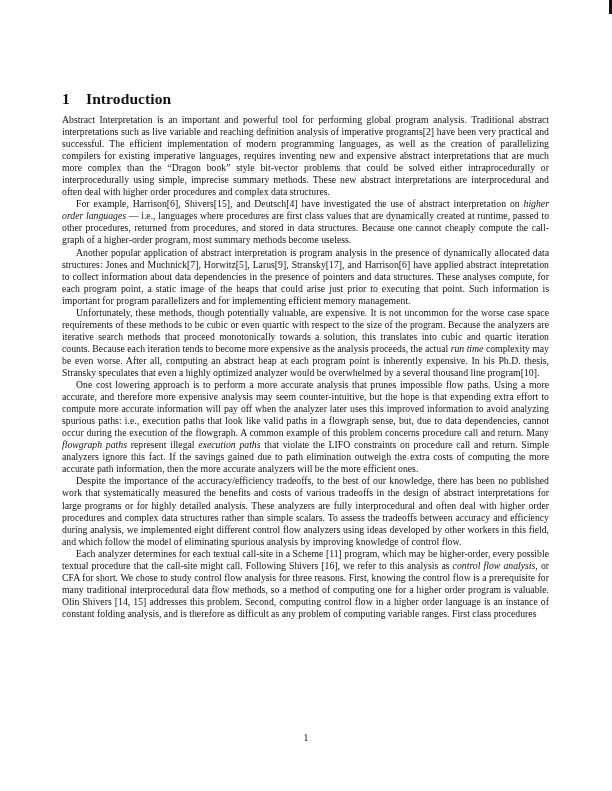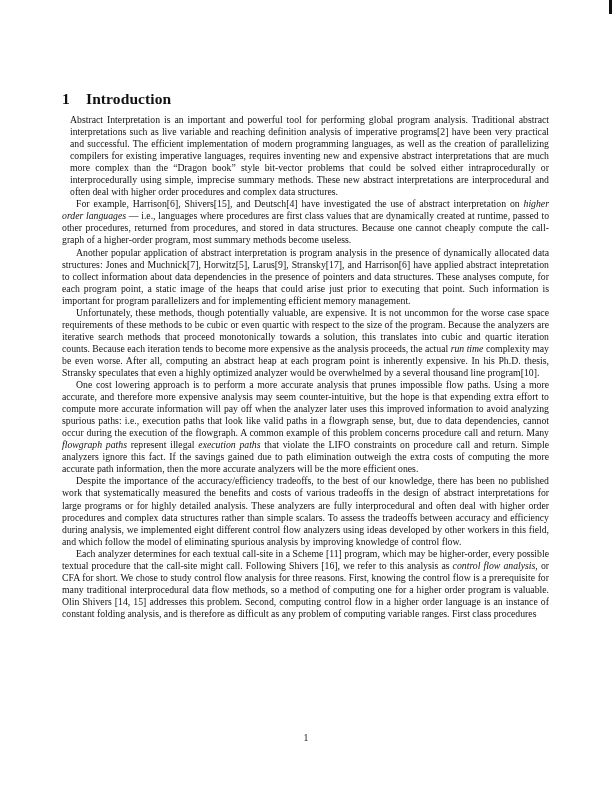--- a/index.html
+++ b/index.html
@@ -19,21 +19,21 @@
     margin: 0; white-space: nowrap;
   }
   .section-heading .num { display: inline-block; width: 24px; }
   .body-text {
     position: absolute; left: 62px; top: 114px; width: 487px;
     font-family: "Liberation Serif", "DejaVu Serif", serif;
     font-size: 9.75px; line-height: 12.05px; text-align: justify;
     hyphens: auto;
   }
   .body-text p { margin: 0; text-indent: 14px; }
-  .body-text p.first { text-indent: 0; margin-left: 8px; }
+  .body-text p.first { text-indent: 0; }
   .body-text em { font-style: italic; }
   .page-number {
     position: absolute; left: 0; width: 612px; top: 732px; text-align: center;
     font-family: "Liberation Serif", "DejaVu Serif", serif; font-size: 9.75px;
   }
 </style>
 </head>
 <body>
 
 <div class="page">

